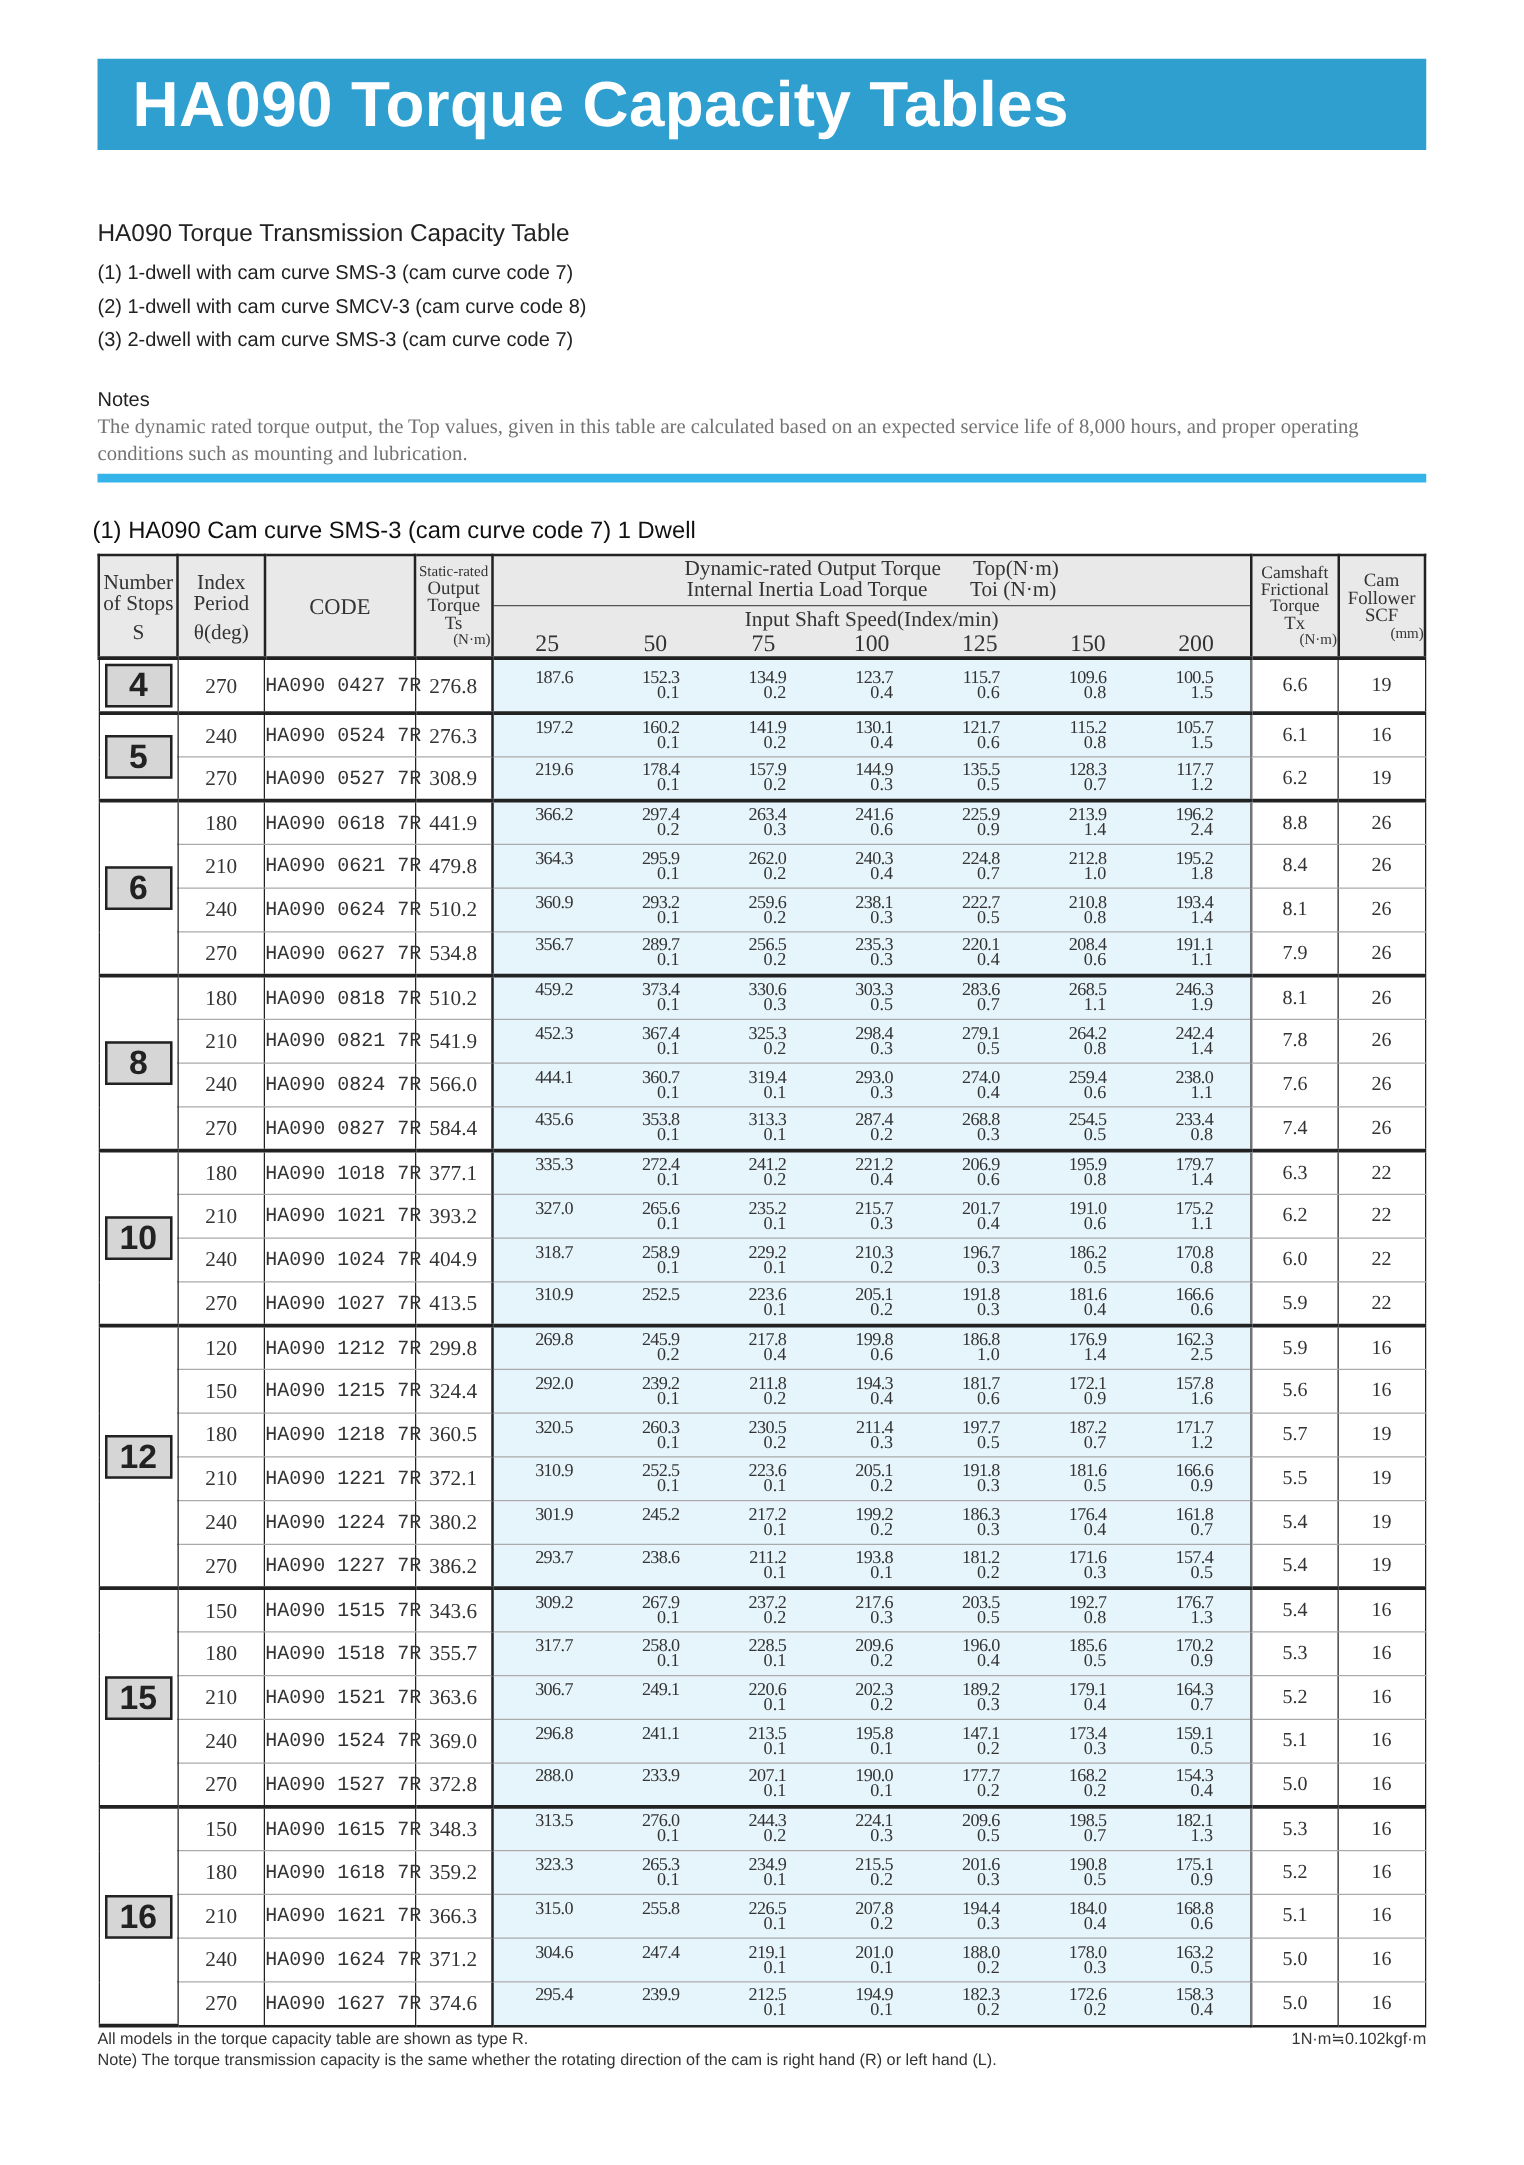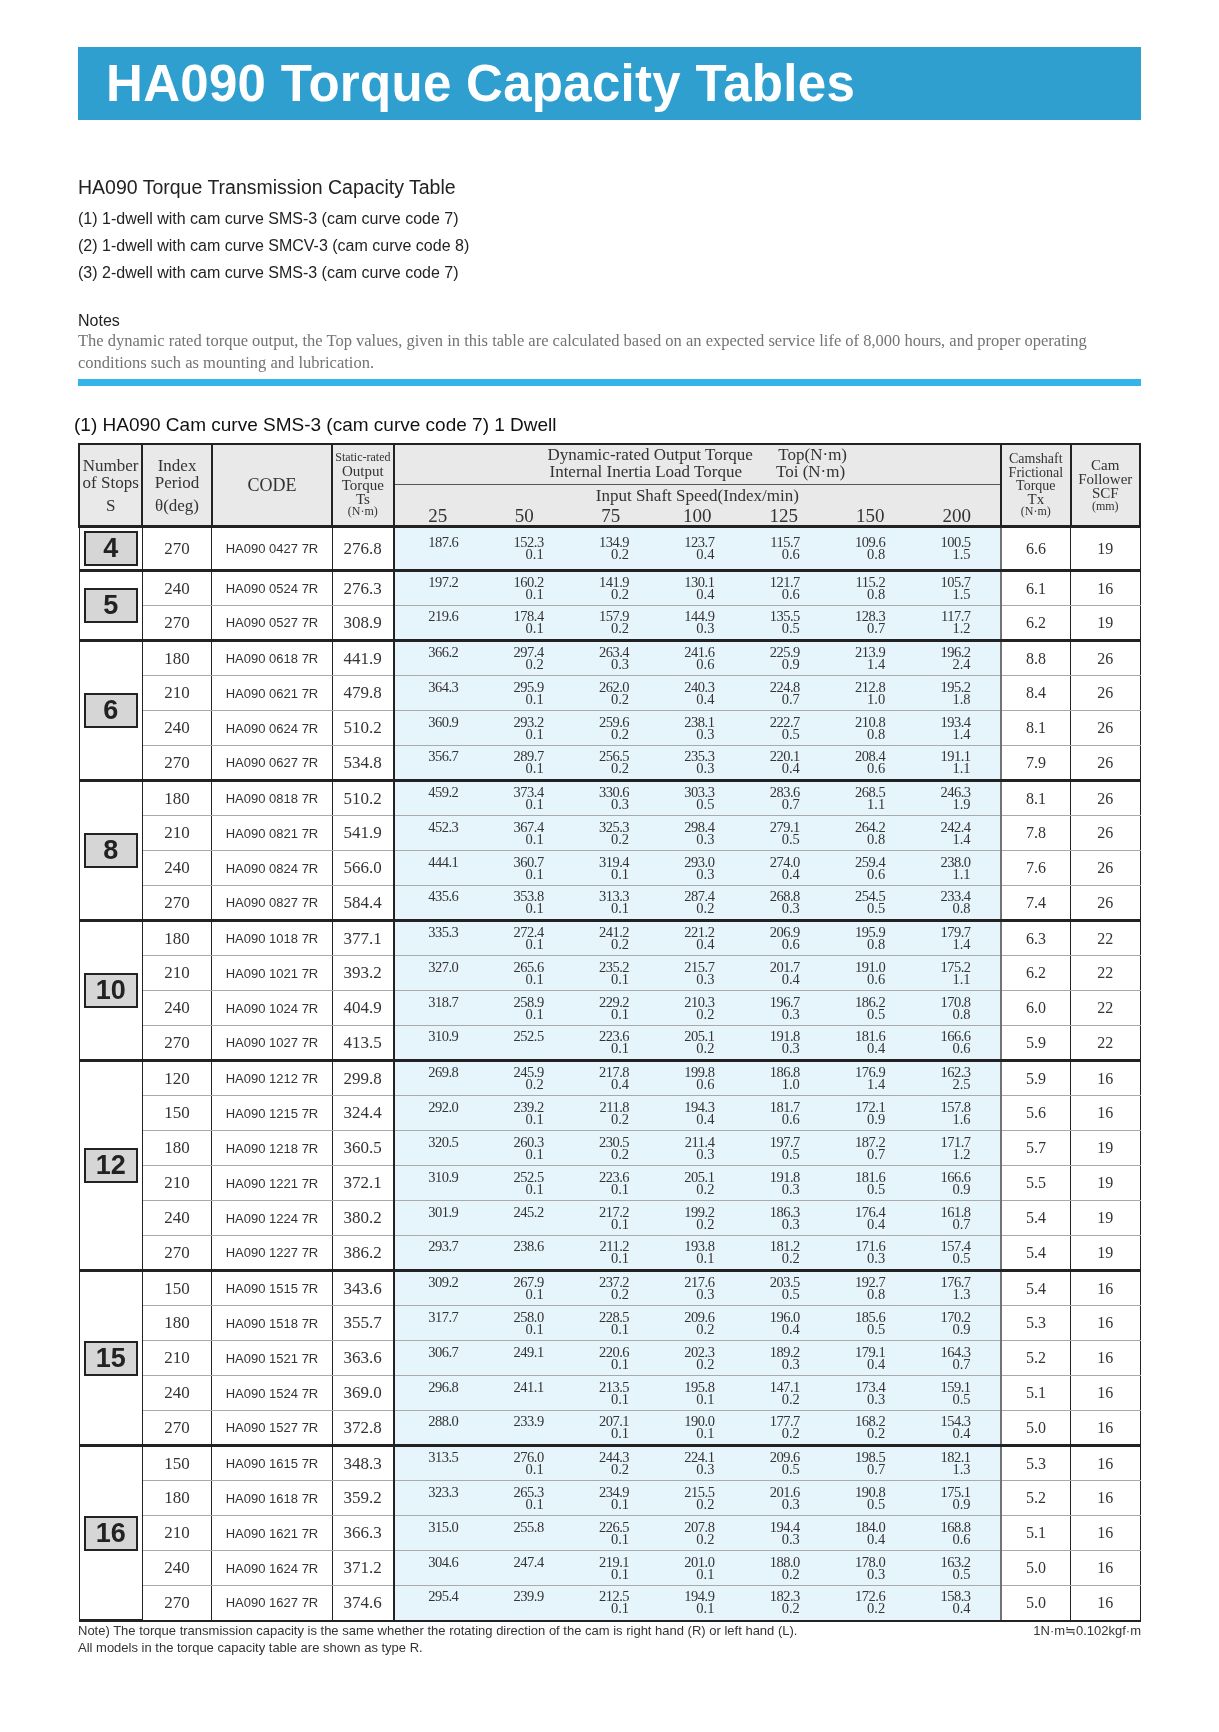--- a/index.html
+++ b/index.html
@@ -19,35 +19,35 @@
   .section-title { position: absolute; left: 74px; top: 414px; font-size: 19px; color: #111; }
 
   table.cap { position: absolute; left: 78px; top: 443px; width: 1063px;
               border-collapse: collapse; table-layout: fixed;
               font-family: "Liberation Serif", serif; color: #333; }
   table.cap td, table.cap th { padding: 0; text-align: center; vertical-align: middle; }
   table.cap thead th { background: #e9e9e9; font-weight: normal; color: #333; line-height: 1; }
   .hd-outer { border: 2px solid #222; }
   .hd-s { font-size: 17px; }
   .hd-xs { font-size: 13px; line-height: 0.95 !important; }
-  .hd-unit { font-size: 12px; }
+  .hd-unit { font-size: 12px; text-align: right; }
   .hd-dyn-top { font-size: 17px; border-bottom: 1px solid #555 !important; }
   .hd-dyn-bot { font-size: 17px; }
   .spd { display: flex; justify-content: space-around; font-size: 19px; margin-top: 2px; }
   .spd span { flex: 1; }
 
   tbody tr { height: 35px; }
   tbody td { font-size: 17px; border-bottom: 1px solid #aaa; border-left: 1px solid #222; border-right: 1px solid #222; }
   tbody tr.grp-start td { border-top: 3px solid #222; }
   tbody tr.grp-end td { border-bottom: 2px solid #222; }
   td.stops { background: #fff; border-bottom: 3px solid #222 !important; padding: 3px 4px !important; }
   td.stops .box { background: #d6d6d6; border: 2px solid #222; height: calc(100% - 2px);
                   display: flex; align-items: center; justify-content: center;
                   font-family: "Liberation Sans", sans-serif; font-weight: bold; font-size: 27px; color: #222; }
-  td.code { font-family: Liberation Sans, sans-serif; font-size: 13px; white-space: nowrap; margin-top: 32px; }
+  td.code { font-family: Liberation Mono, monospace; font-size: 16px; white-space: nowrap; margin-top: 32px; }
   td.dyn { background: #e6f4fb; border-left: 2px solid #222; border-right: 2px solid #737373; padding: 0 4px !important; }
   .dyn-row { display: flex; height: 33px; }
   .dyn-cell { flex: 1; position: relative; font-size: 14.5px; line-height: 13px; }
   .dyn-cell .top { position: absolute; right: 30%; top: 4px; letter-spacing: -0.5px; }
   .dyn-cell .toi { position: absolute; right: 30%; top: 16px; }
   .dyn-cell.first .top { right: 30%; }
   td.tx, td.scf { font-size: 16px; }
 
   .foot { position: absolute; left: 78px; top: 1622px; width: 1063px; font-size: 13px; color: #333; line-height: 17px; }
   .foot .conv { position: absolute; right: 0; top: 0; }
@@ -1366,16 +1366,16 @@
             </div>
           </div>
         </td>
         <td class="tx">5.0</td>
         <td class="scf">16</td>
       </tr>
     </tbody>
 </table>
 
 <div class="foot">
+  <div>All models in the torque capacity table are shown as type R.</div>
   <div>Note) The torque transmission capacity is the same whether the rotating direction of the cam is right hand (R) or left hand (L).</div>
-  <div>All models in the torque capacity table are shown as type R.</div>
   <div class="conv">1N·m≒0.102kgf·m</div>
 </div>
 
 </body></html>

